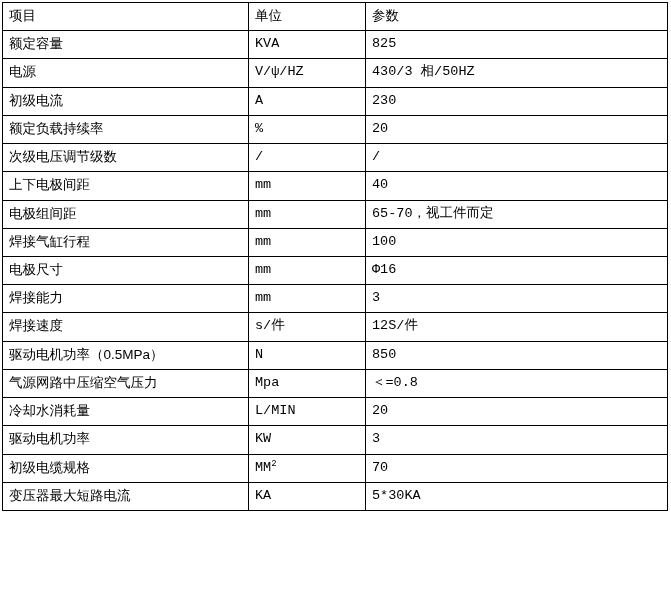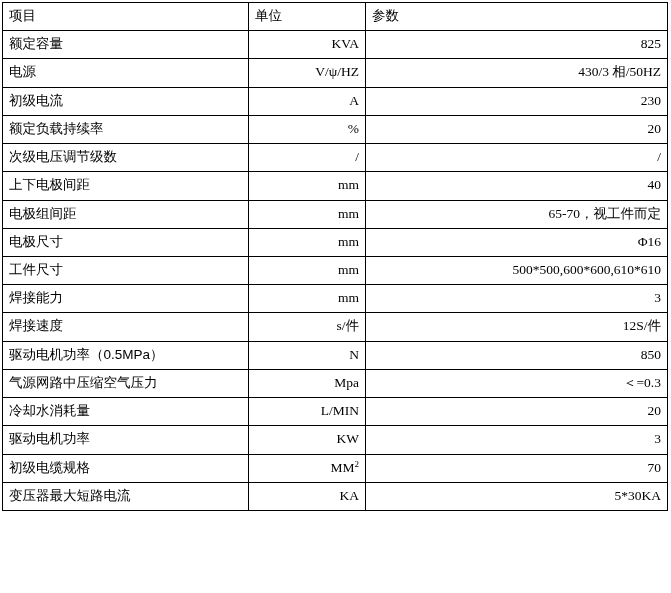--- a/index.html
+++ b/index.html
@@ -27,22 +27,21 @@
   .spec-table td {
     border: 1px solid #000000;
     padding: 4px 6px 5px 6px;
     vertical-align: middle;
     line-height: 1.35;
     height: 18px;
     word-break: break-all;
   }
   .spec-table td.unit-cell,
   .spec-table td.param-cell {
-    font-family: Liberation Serif, serif;
-    text-align: right;
+    font-family: Liberation Mono, monospace;
   }
   .sup {
     font-size: 9px;
     vertical-align: super;
     line-height: 0;
   }
   .tall {
     height: 38px;
   }
 </style>
@@ -90,48 +89,48 @@
       <td class="item-cell">上下电极间距</td>
       <td class="unit-cell">mm</td>
       <td class="param-cell">40</td>
     </tr>
     <tr>
       <td class="item-cell">电极组间距</td>
       <td class="unit-cell">mm</td>
       <td class="param-cell">65-70，视工件而定</td>
     </tr>
     <tr>
+      <td class="item-cell">焊接气缸行程</td>
+      <td class="unit-cell">mm</td>
+      <td class="param-cell">100</td>
+    </tr>
+    <tr>
       <td class="item-cell">电极尺寸</td>
       <td class="unit-cell">mm</td>
       <td class="param-cell">Φ16</td>
-    </tr>
-    <tr>
-      <td class="item-cell">工件尺寸</td>
-      <td class="unit-cell">mm</td>
-      <td class="param-cell">500*500,600*600,610*610</td>
     </tr>
     <tr>
       <td class="item-cell">焊接能力</td>
       <td class="unit-cell">mm</td>
       <td class="param-cell">3</td>
     </tr>
     <tr>
       <td class="item-cell">焊接速度</td>
       <td class="unit-cell">s/件</td>
       <td class="param-cell">12S/件</td>
     </tr>
     <tr>
       <td class="item-cell">驱动电机功率（0.5MPa）</td>
       <td class="unit-cell">N</td>
       <td class="param-cell">850</td>
     </tr>
     <tr>
       <td class="item-cell">气源网路中压缩空气压力</td>
       <td class="unit-cell">Mpa</td>
-      <td class="param-cell">＜=0.3</td>
+      <td class="param-cell">＜=0.8</td>
     </tr>
     <tr>
       <td class="item-cell">冷却水消耗量</td>
       <td class="unit-cell">L/MIN</td>
       <td class="param-cell">20</td>
     </tr>
     <tr>
       <td class="item-cell">驱动电机功率</td>
       <td class="unit-cell">KW</td>
       <td class="param-cell">3</td>

